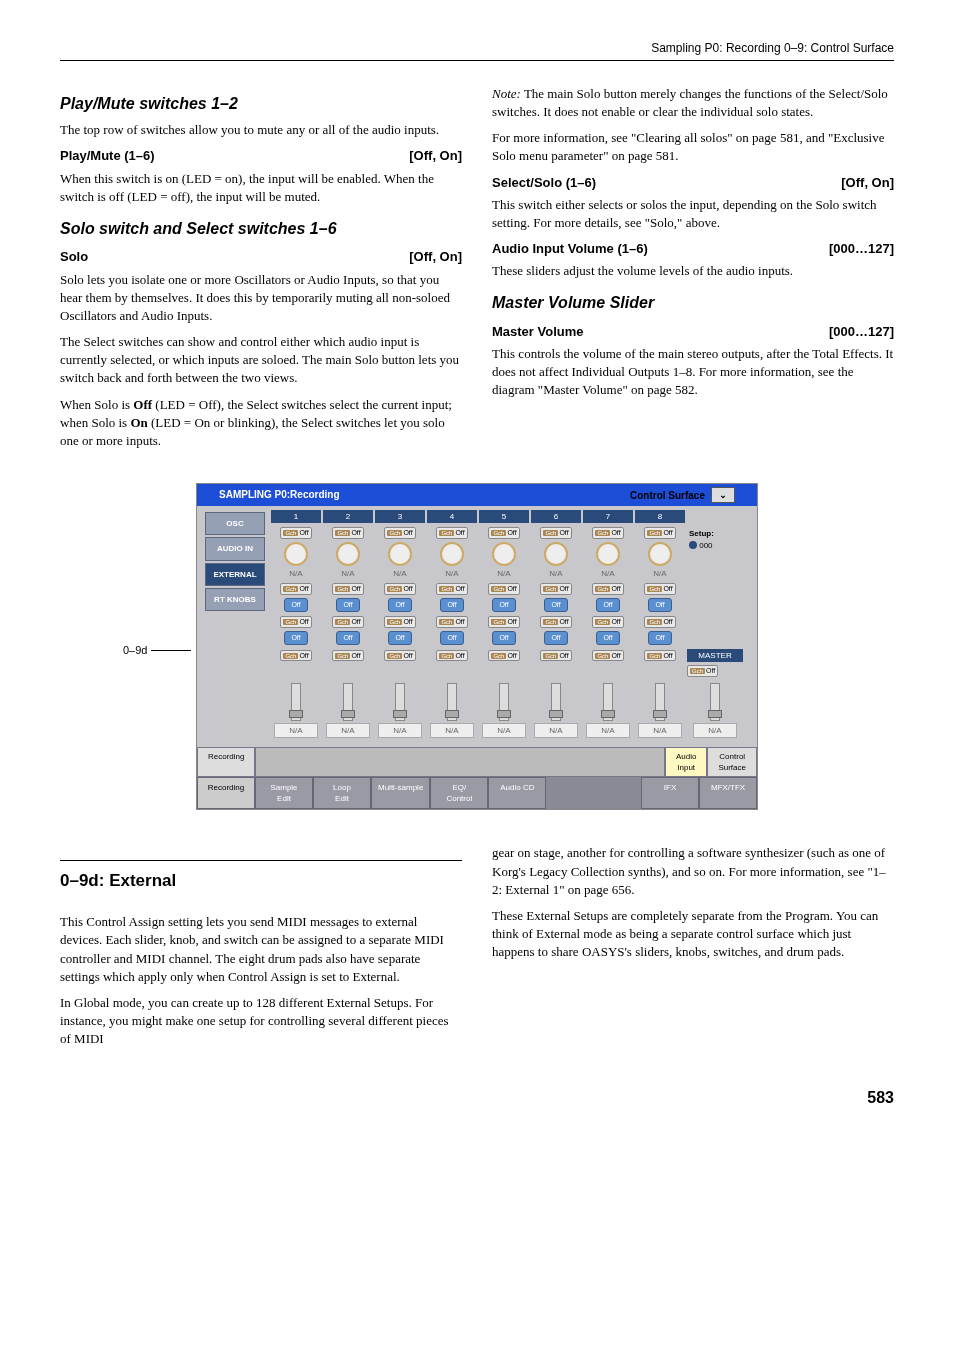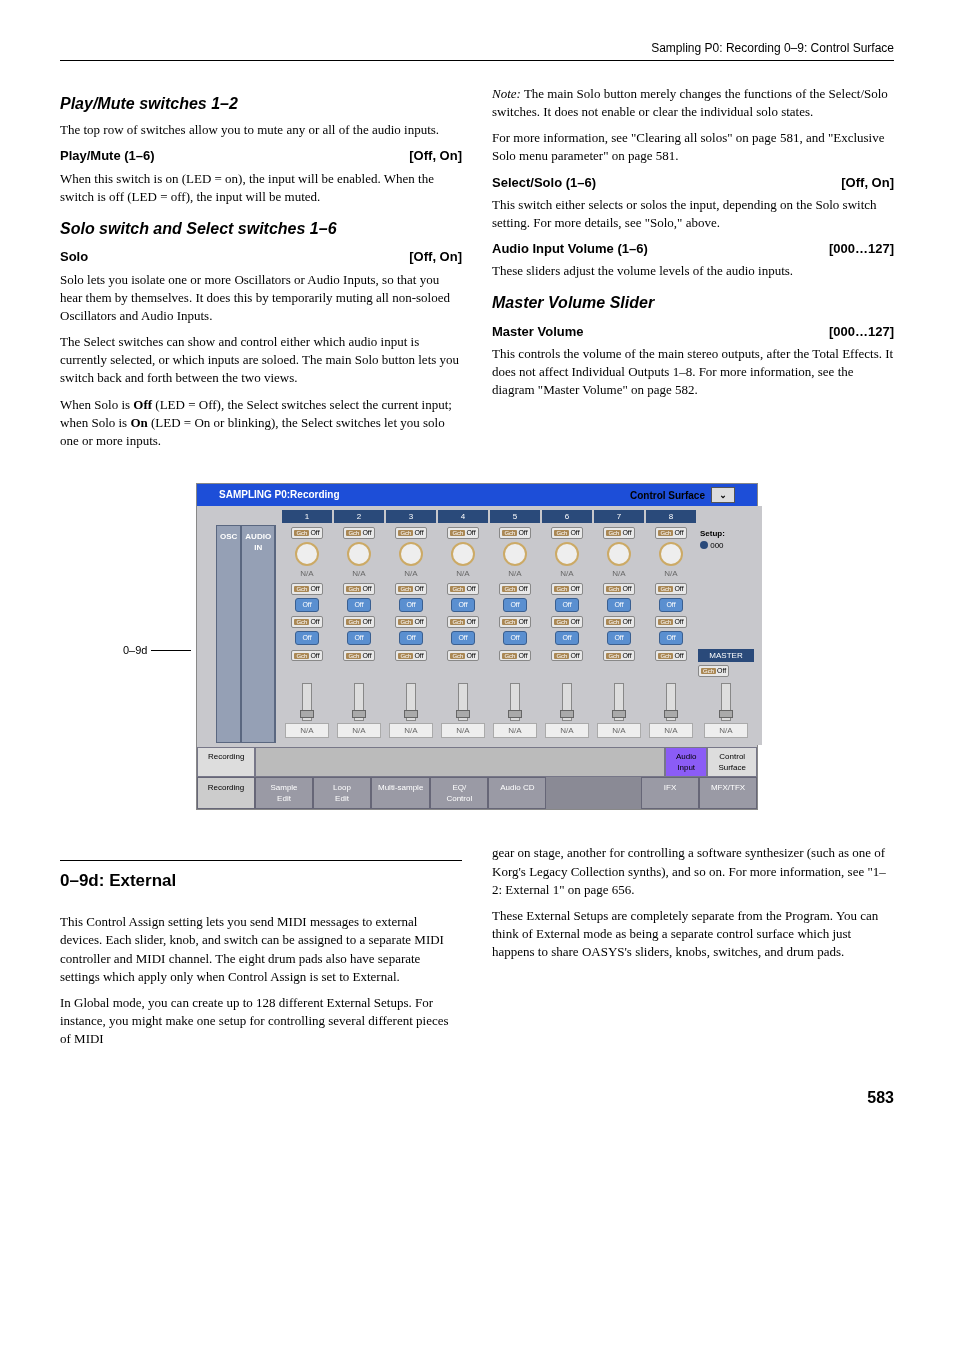--- a/index.html
+++ b/index.html
@@ -112,23 +112,22 @@
     align-items: center;
     justify-content: center;
     font-size: 9px;
   }
   .ss-body {
     display: flex;
   }
   .ss-left-tabs {
     width: 60px;
     display: flex;
-    flex-direction: row;
-    padding: 6px 0 0 19px;
-    margin-top: 13px;
+    flex-direction: column;
+    padding: 6px 0 0 8px;
   }
   .ss-tab {
     background: #95a0b5;
     color: #fff;
     font-size: 8px;
     font-weight: bold;
     padding: 5px 3px;
     margin-bottom: 2px;
     border: 1px solid #5a6780;
     text-align: center;
@@ -252,21 +251,21 @@
     color: #fff;
     padding: 1px 0;
     margin-bottom: 2px;
   }
   .ss-bottom-tabs {
     display: flex;
     margin-top: 2px;
   }
   .ss-btab {
     flex: 0 0 auto;
-    background: #8b5cf6;
+    background: #fef9c3;
     border: 1px solid #778;
     font-size: 8px;
     padding: 3px 10px;
     text-align: center;
   }
   .ss-btab.sel {
     background: #ddd;
   }
   .ss-btab.spacer {
     flex: 1;

